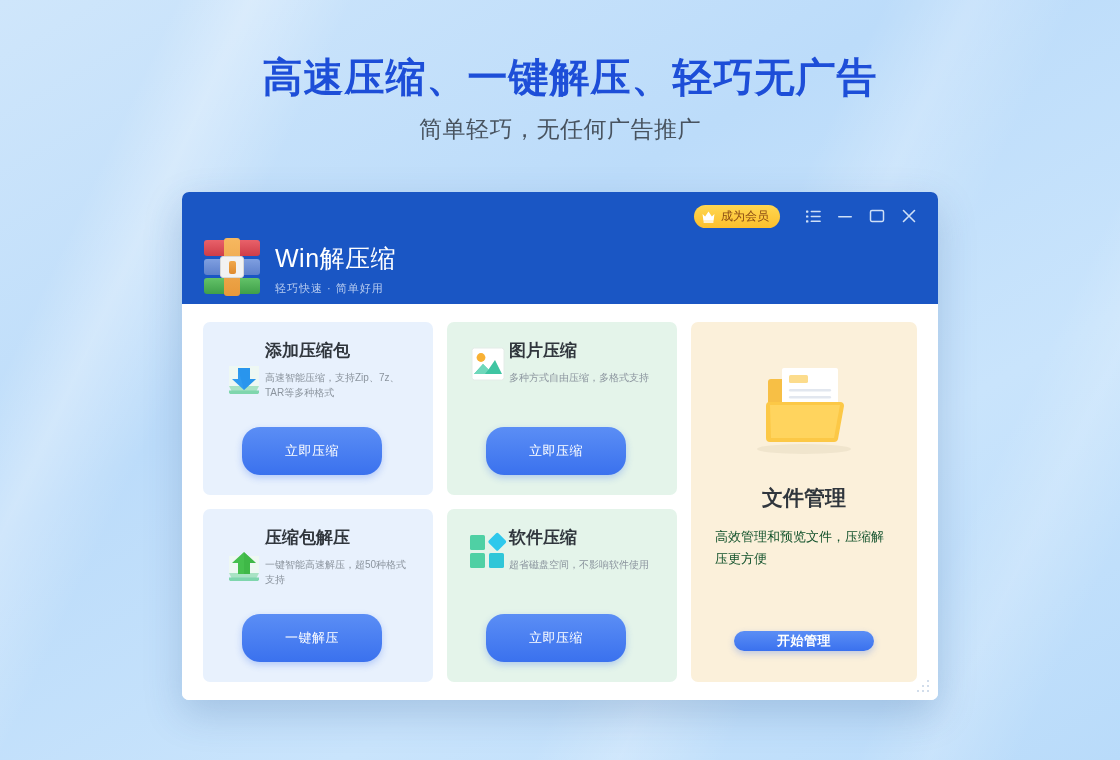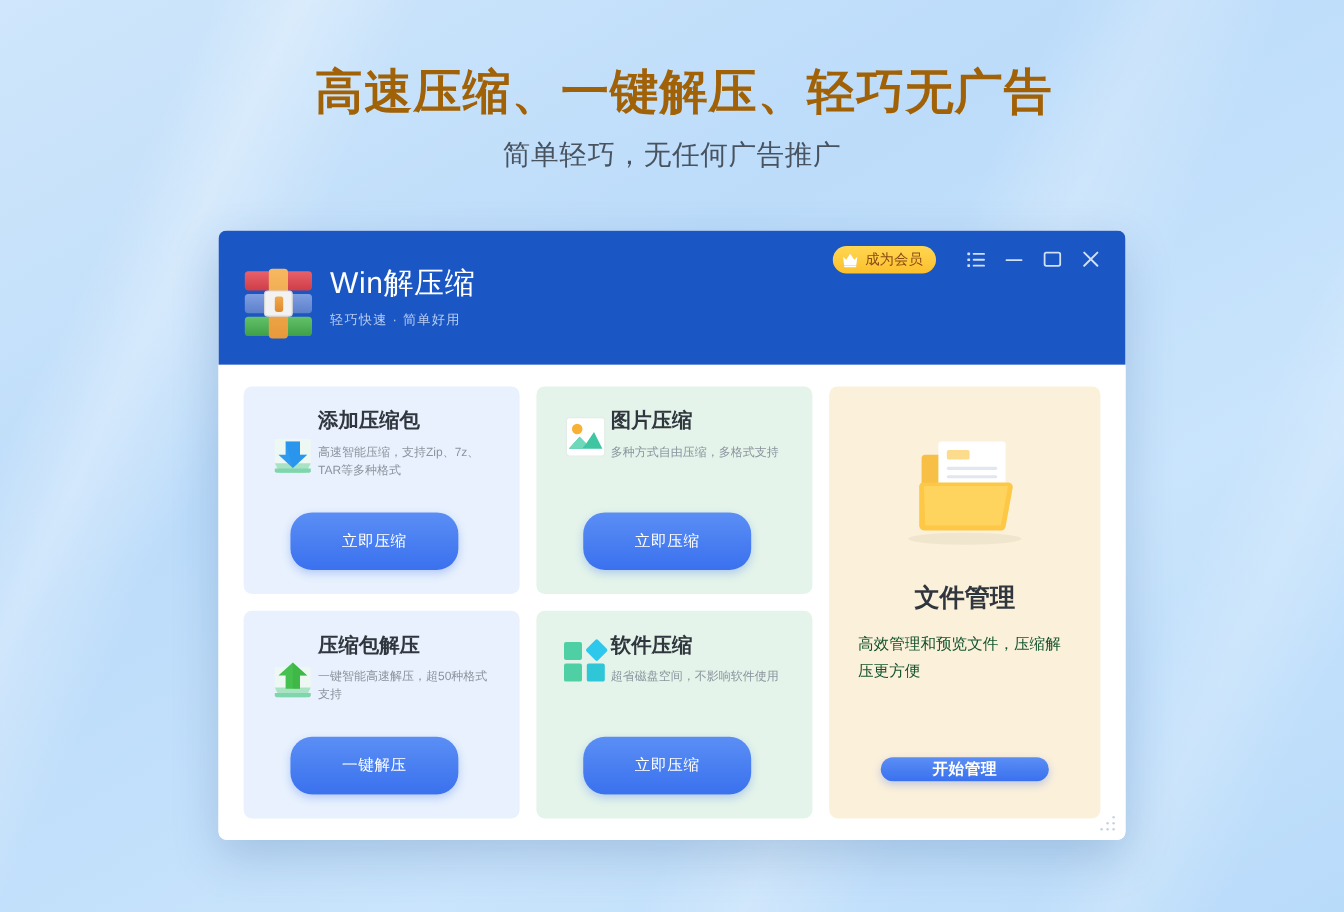--- a/index.html
+++ b/index.html
@@ -27,21 +27,21 @@
   .hero {
     position: absolute;
     top: 52px;
     left: 0;
     width: 100%;
     text-align: center;
   }
   .hero-title {
     font-size: 40px;
     font-weight: bold;
-    color: #a16207;
+    color: #1d4ed8;
     letter-spacing: 1px;
     line-height: 1.25;
     padding-left: 20px;
   }
   .hero-sub {
     margin-top: 12px;
     font-size: 23px;
     color: #48535f;
     letter-spacing: 0.5px;
   }
@@ -61,23 +61,23 @@
 
   .titlebar {
     height: 112px;
     background: #1a56c4;
     position: relative;
   }
 
   .brand {
     position: absolute;
     left: 21px;
-    top: 32px;
-    display: flex;
-    align-items: flex-start;
+    top: 46px;
+    display: flex;
+    align-items: flex-end;
   }
 
   
   .logo {
     width: 58px;
     height: 58px;
     position: relative;
     flex: none;
   }
   .logo .band {

